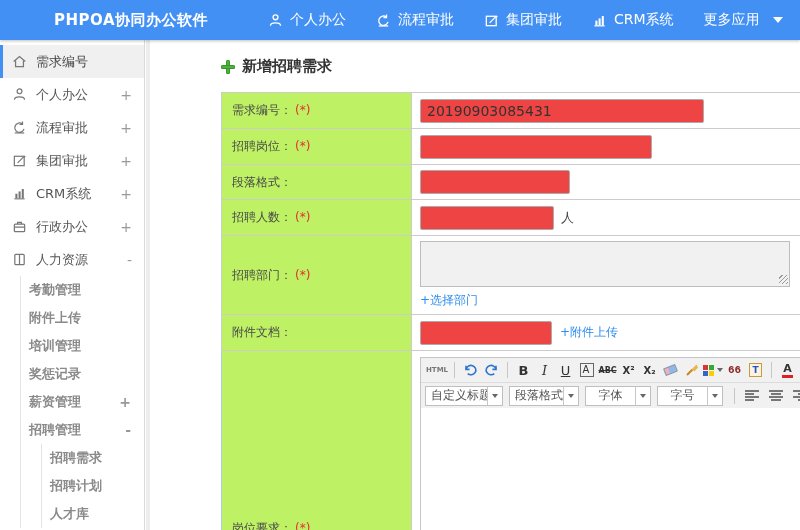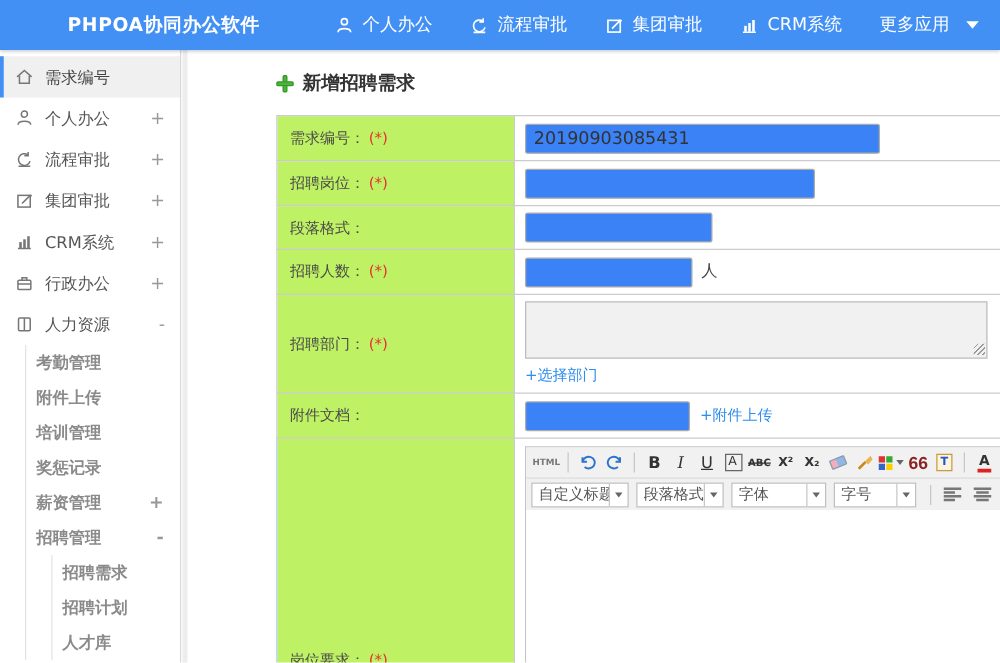--- a/index.html
+++ b/index.html
@@ -45,21 +45,21 @@
   .page-title{font-size:15px;font-weight:bold;color:#333;}
 
   
   table.form{border-collapse:collapse;table-layout:fixed;width:644px;margin:16px 0 0 71px;}
   td{border:1px solid #cccccc;font-size:12px;vertical-align:middle;}
   td.lbl{background:#bef264;color:#4a4a4a;padding-left:10px;}
   td.val{background:#fff;padding:5px 8px;}
   tr.r-editor td.lbl{border-left-color:#a9cdea;}
   .req{color:#e53030;margin-left:3px;}
   .inp{height:24px;border:1px solid #ababab;border-radius:2px;padding:1px 6px;font-size:13px;
-    color:#333;font-family:inherit;background:#3b82f6;outline:none;}
+    color:#333;font-family:inherit;background:#ef4444;outline:none;}
   .suffix{margin-left:7px;color:#444;font-size:13px;}
   .link{color:#2e8ded;font-size:12px;text-decoration:none;cursor:pointer;}
   .ta-wrap{position:relative;width:370px;}
   .ta{display:block;width:370px;height:46px;background:#f1f1f1;border:1px solid #bdbdbd;
     resize:none;outline:none;font-family:inherit;}
   .ta-grip{position:absolute;right:2px;bottom:3px;width:9px;height:9px;
     background:repeating-linear-gradient(135deg,transparent 0 2px,#9a9a9a 2px 3px);}
   .under-link{margin-top:5px;}
   .file-row{display:flex;align-items:center;}
   .file-row .link{margin-left:8px;}
@@ -72,39 +72,39 @@
   .ed-btn{height:20px;min-width:19px;display:inline-flex;align-items:center;justify-content:center;
     margin:0 1px;font-size:12px;color:#333;cursor:pointer;flex:none;}
   .ed-sep{width:1px;height:16px;background:#c7c7c7;margin:0 5px;flex:none;}
   .b-html{font-size:7px;font-weight:bold;color:#777;letter-spacing:0;}
   .b-bold{font-weight:bold;font-size:13px;}
   .b-italic{font-style:italic;font-family:"DejaVu Serif",serif;font-size:13px;}
   .b-under{text-decoration:underline;font-size:13px;}
   .b-fontbox{border:1px solid #666;font-size:10px;padding:0 2px;height:14px;min-width:14px;}
   .b-strike{font-size:8px;font-weight:bold;text-decoration:line-through;}
   .b-supsub{font-size:10px;font-weight:bold;}
-  .b-quote{font-family:Liberation Sans, sans-serif;font-weight:bold;font-size:14px;color:#8b2323;}
+  .b-quote{font-family:Liberation Mono, monospace;font-weight:bold;font-size:11px;color:#8b2323;}
   .eraser{width:13px;height:8px;transform:rotate(-22deg);border:1px solid #8899aa;border-radius:1px;
     background:linear-gradient(90deg,#f0aebe 0 40%,#8fb8e8 40% 100%);}
   .paste-box{width:13px;height:14px;border:1px solid #c89a3f;background:#fdf4df;display:flex;
     align-items:center;justify-content:center;font-size:9px;font-weight:bold;color:#2255cc;}
   .palette{display:grid;grid-template-columns:5px 5px;grid-template-rows:5px 5px;gap:1px;}
   .palette i{display:block;}
   .pal-1{background:#d33;}.pal-2{background:#3a3;}.pal-3{background:#36c;}.pal-4{background:#fc0;}
   .mini-arrow{width:0;height:0;border-left:3.5px solid transparent;border-right:3.5px solid transparent;
     border-top:4px solid #666;margin-left:3px;}
   .b-color{display:inline-flex;flex-direction:column;align-items:center;line-height:1;}
   .b-color .letter{font-size:11px;font-weight:bold;}
   .b-color .bar{width:11px;height:3px;background:#d22;margin-top:1px;}
   .ed-select{display:inline-flex;align-items:center;height:20px;background:#fff;
     border:1px solid #bfbfbf;margin-right:6px;font-size:12px;color:#555;flex:none;}
-  .ed-select .txt{flex:1;padding:0 5px;overflow:hidden;}
+  .ed-select .txt{flex:1;padding:0 5px;overflow:hidden;text-align:center;}
   .ed-select .arr{width:15px;height:100%;border-left:1px solid #c8c8c8;display:flex;
     align-items:center;justify-content:center;}
-  .w-title{width:78px;}.w-para{width:70px;}.w-font{width:76px;}.w-size{width:66px;}
+  .w-title{width:78px;}.w-para{width:70px;}.w-font{width:66px;}.w-size{width:66px;}
   .al{width:16px;height:13px;margin:0 4px;display:flex;flex-direction:column;
     justify-content:space-between;padding:1px 1px;flex:none;cursor:pointer;}
   .al i{display:block;height:2px;background:#777;}
   .al-left i:nth-child(2n){width:65%;align-self:flex-start;}
   .al-center i:nth-child(2n){width:65%;align-self:center;}
   .al-right i:nth-child(2n){width:65%;align-self:flex-end;}
   .al i:nth-child(2n+1){width:100%;}
   .ed-content{height:292px;background:#fff;}
 </style>
 </head>

